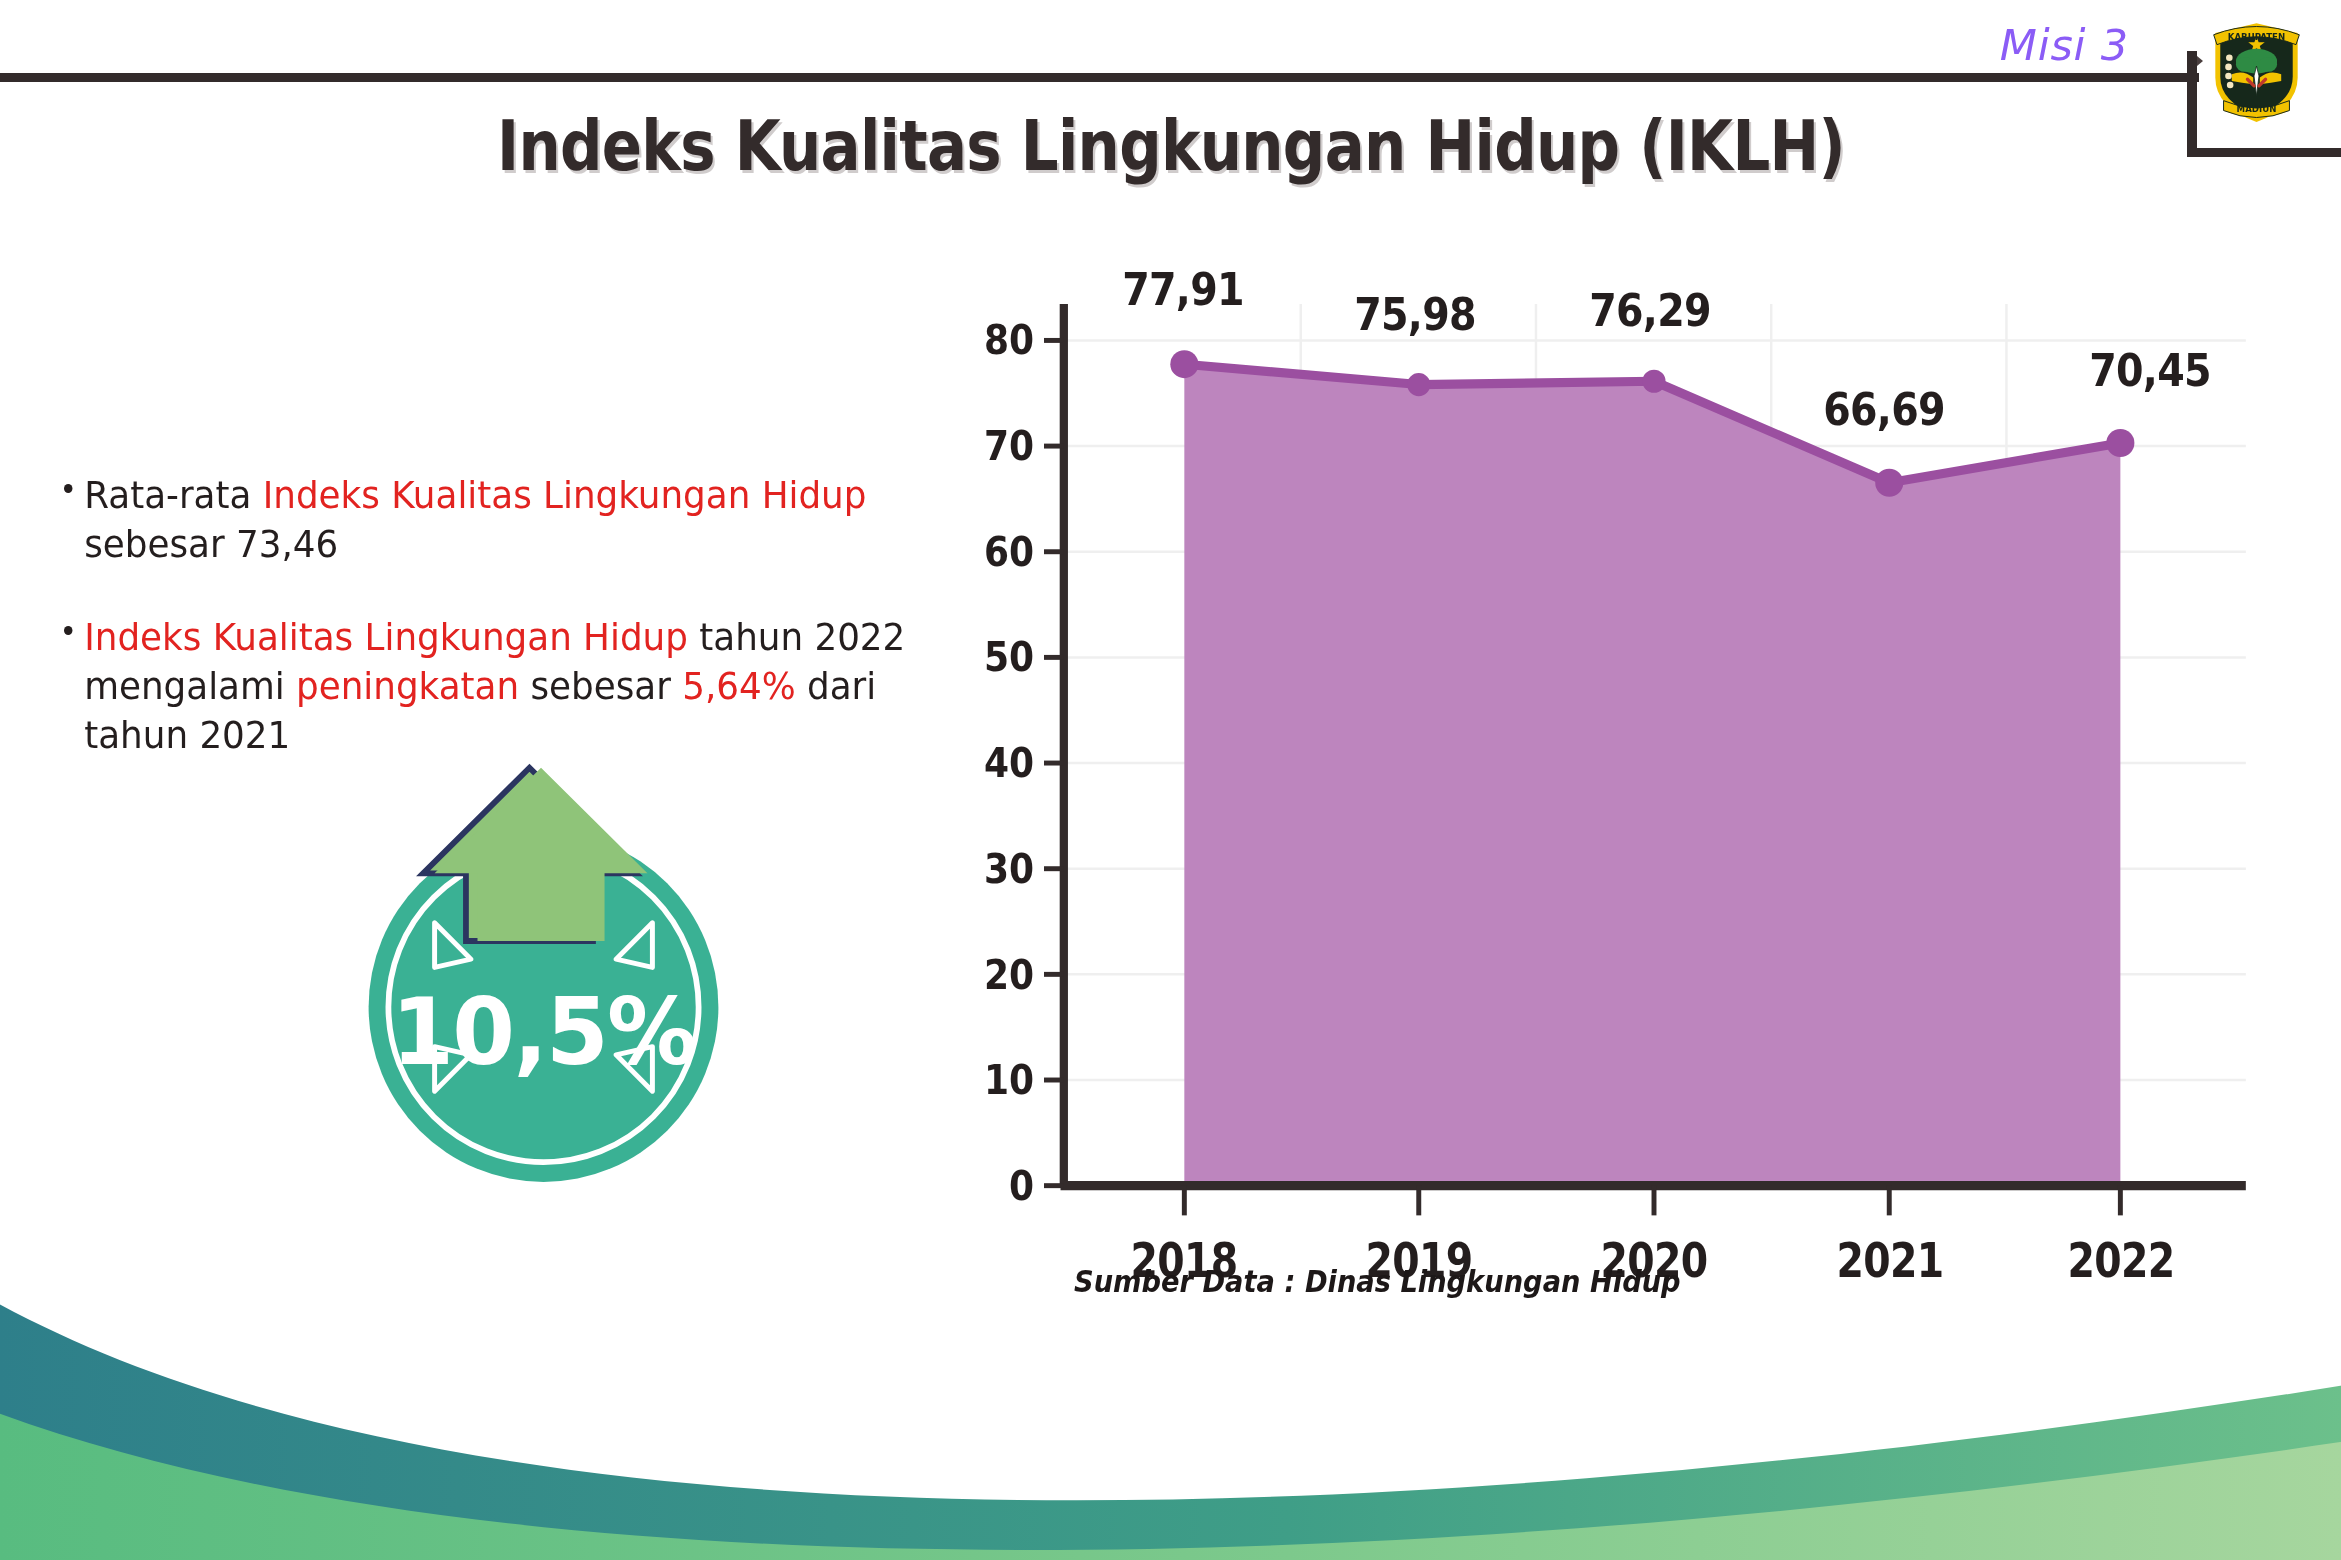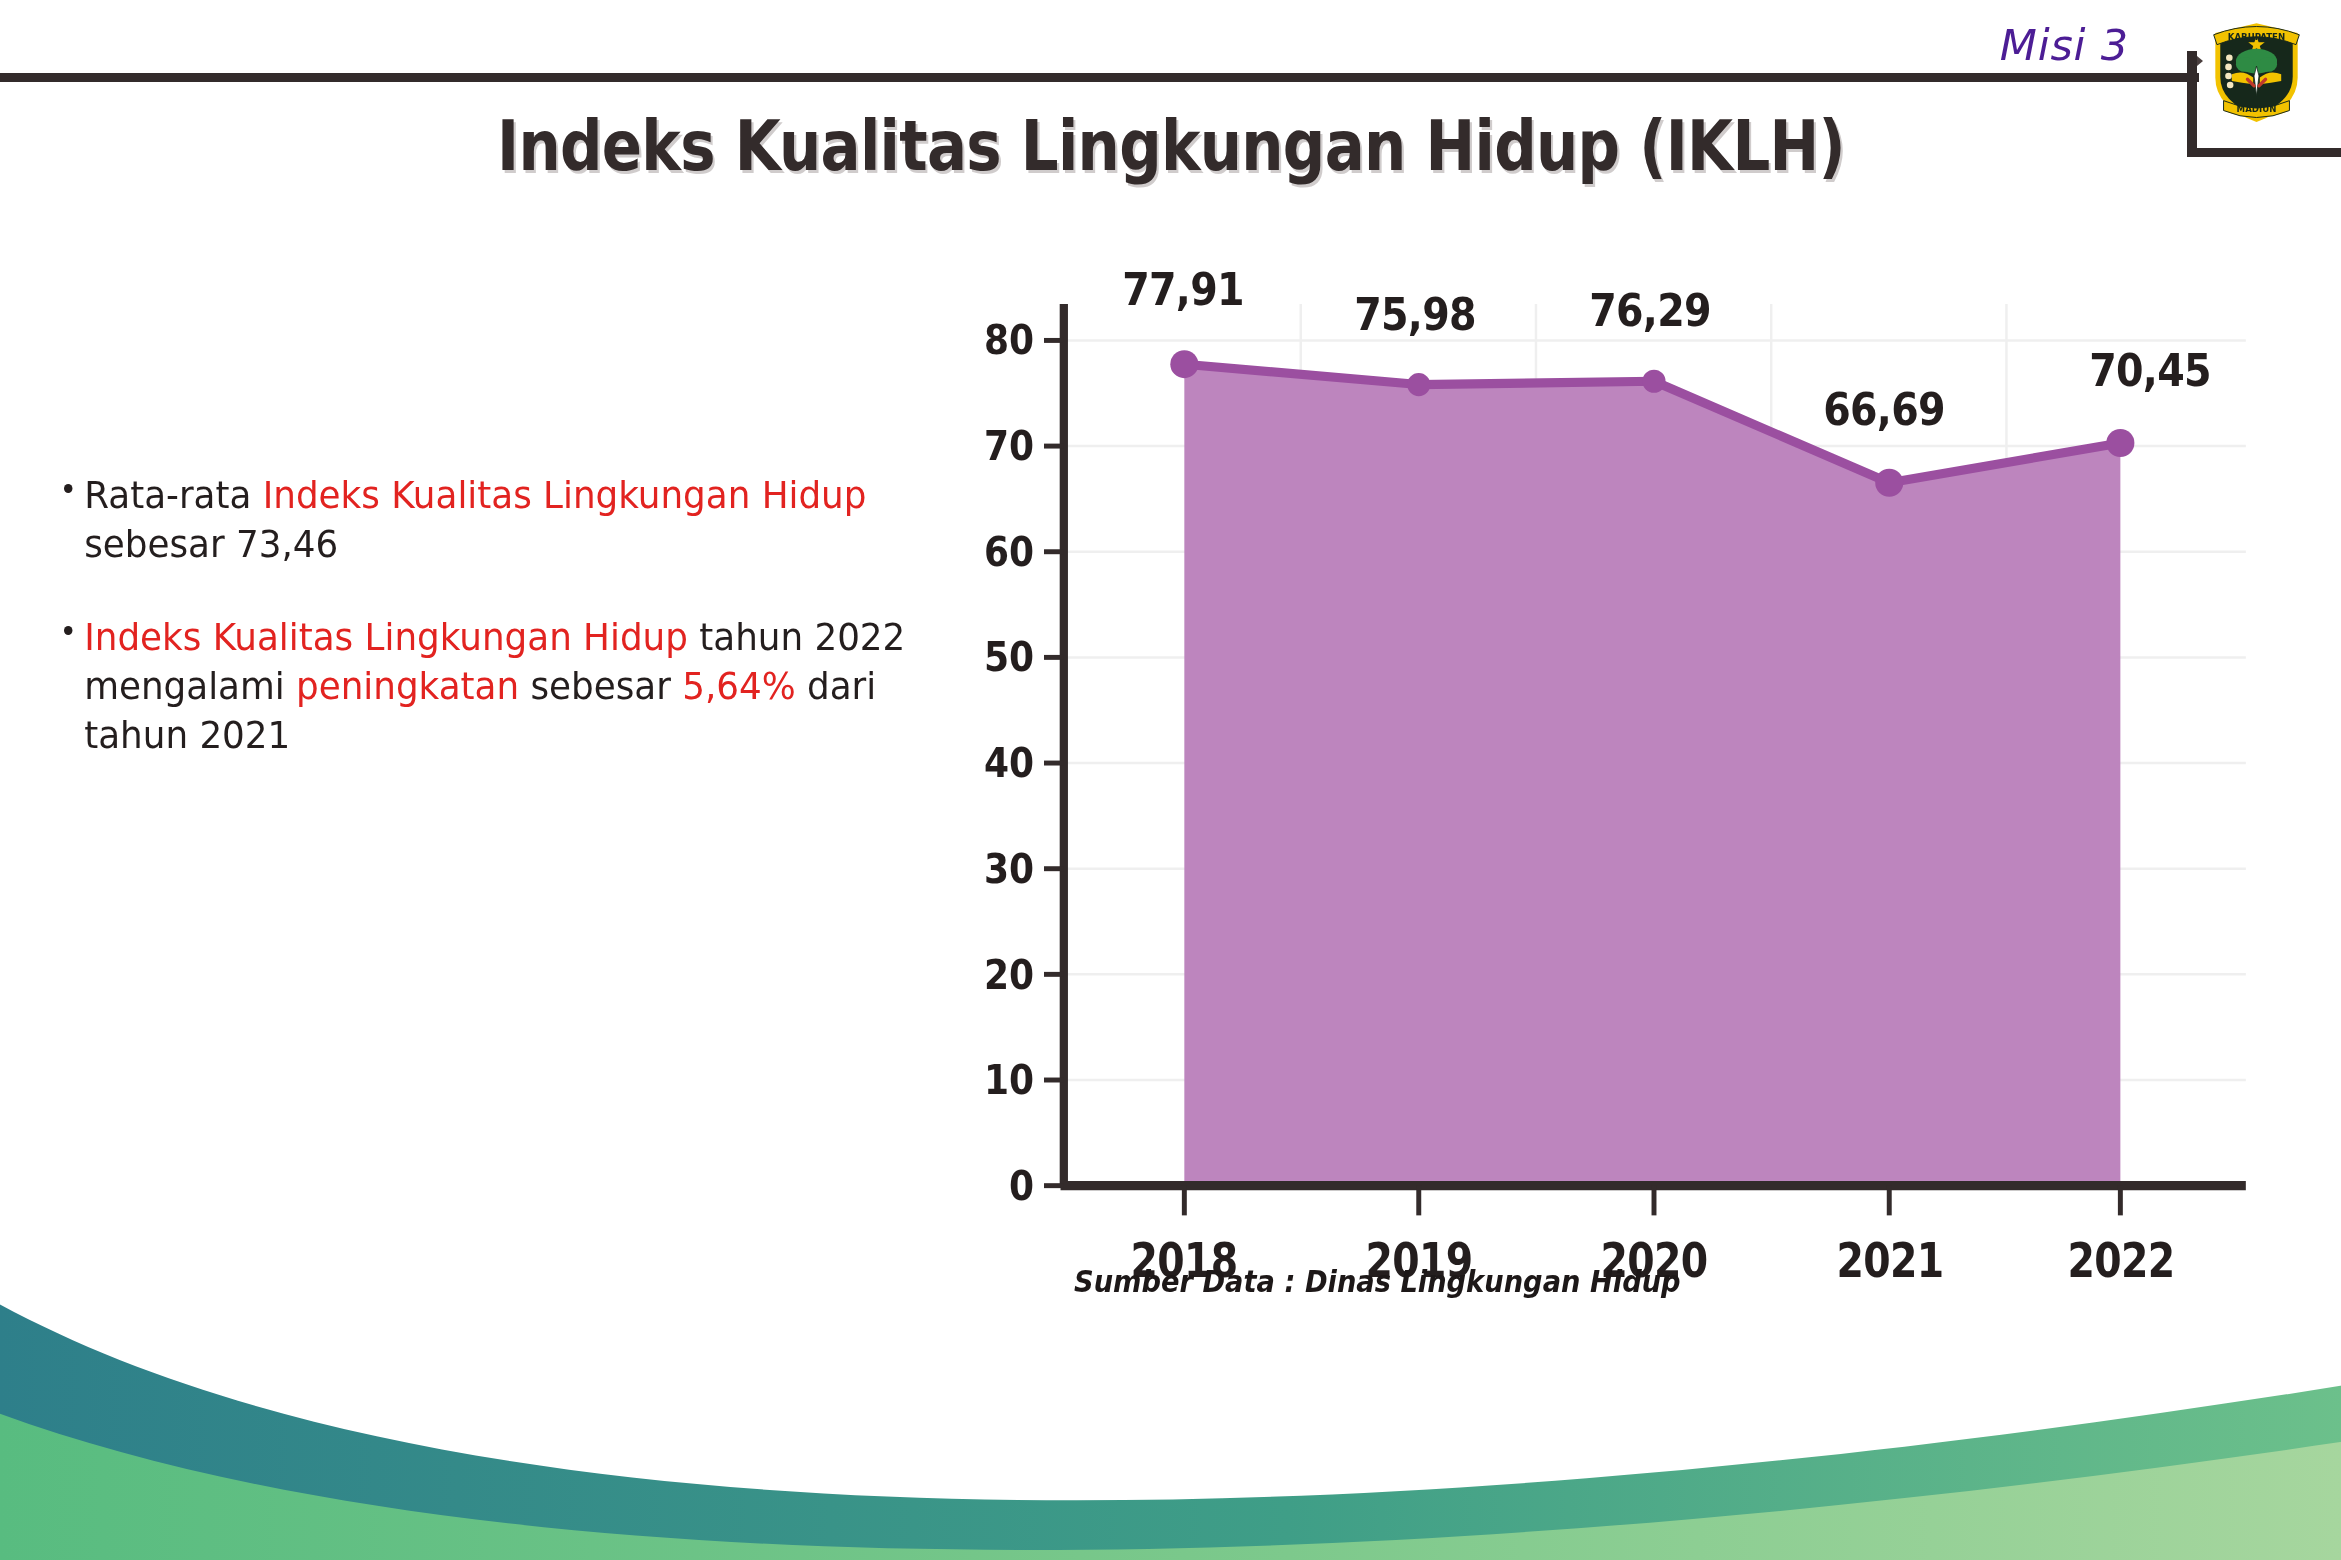--- a/index.html
+++ b/index.html
@@ -15,21 +15,21 @@
 
   
   .header-rule{
     position:absolute;left:0;top:73px;width:2199px;height:9px;
     background:#332B2B;
   }
   .misi-label{
     position:absolute;right:213px;top:20px;
     font-family:"DejaVu Sans", sans-serif;
     font-style:italic;font-weight:400;
-    font-size:43px;color:#4c1d95;
+    font-size:43px;color:#8b5cf6;
     letter-spacing:0.8px;white-space:nowrap;
   }
   .corner-bracket{
     position:absolute;left:2187px;top:51px;width:162px;height:106px;
   }
   .corner-bracket .vbar{
     position:absolute;left:0;top:0;width:10px;height:106px;background:#332B2B;
   }
   .corner-bracket .hbar{
     position:absolute;left:0;bottom:0;width:162px;height:9px;background:#332B2B;
@@ -178,20 +178,38 @@
     <div class="bullet">
       <span class="dot"></span>
       <span>Rata-rata </span><span class="hl">Indeks Kualitas Lingkungan Hidup</span><span> sebesar 73,46</span>
     </div>
     <div class="bullet">
       <span class="dot"></span>
       <span class="hl">Indeks Kualitas Lingkungan Hidup</span><span> tahun 2022 mengalami </span><span class="hl">peningkatan</span><span> sebesar </span><span class="hl">5,64%</span><span> dari tahun 2021</span>
     </div>
   </div>
 
+  <div class="badge-wrap">
+    <svg class="arrow-svg" viewBox="0 0 520 560">
+
+      <circle cx="260" cy="320" r="212" fill="#3AB194"></circle>
+      <circle cx="260" cy="320" r="188" fill="none" stroke="#FFFFFF" stroke-width="7"></circle>
+
+      <g fill="none" stroke="#FFFFFF" stroke-width="6" stroke-linejoin="round">
+        <polygon points="128,218 128,272 172,262"></polygon>
+        <polygon points="392,218 392,272 348,262"></polygon>
+        <polygon points="128,422 128,368 172,378"></polygon>
+        <polygon points="392,422 392,368 348,378"></polygon>
+      </g>
+
+      <polygon points="243,30 372,158 320,158 320,240 166,240 166,158 114,158" fill="#8FC479" stroke="#2B3560" stroke-width="7" stroke-linejoin="miter"></polygon>
+      <polygon points="243,30 372,158 320,158 320,240 166,240 166,158 114,158" fill="#8FC479" stroke="none" transform="translate(14,0)"></polygon>
+    </svg>
+    <div class="badge-num">10,5%</div>
+  </div>
 
   <div class="chart">
     <svg class="chart-svg" width="1288" height="974" viewBox="0 0 1560 1180">
 
       <g stroke="#EFEFEF" stroke-width="3">
         <line x1="128" y1="968" x2="1560" y2="968"></line>
         <line x1="128" y1="840" x2="1560" y2="840"></line>
         <line x1="128" y1="712" x2="1560" y2="712"></line>
         <line x1="128" y1="584" x2="1560" y2="584"></line>
         <line x1="128" y1="456" x2="1560" y2="456"></line>

